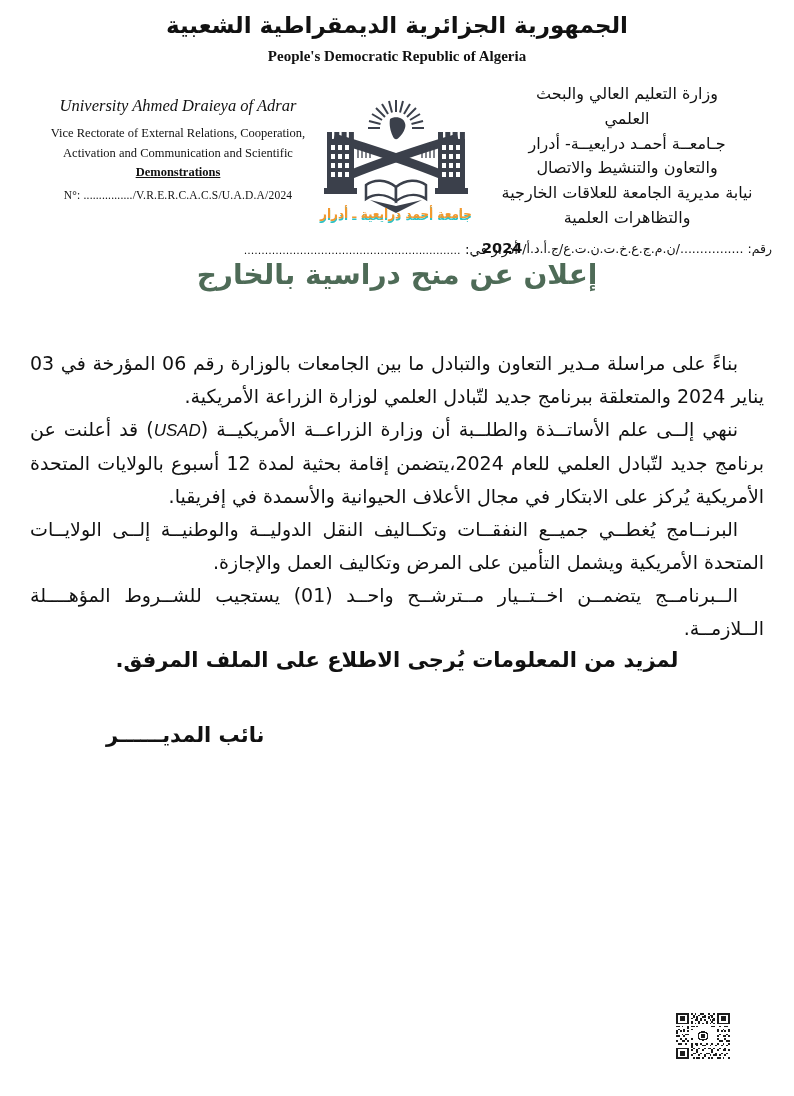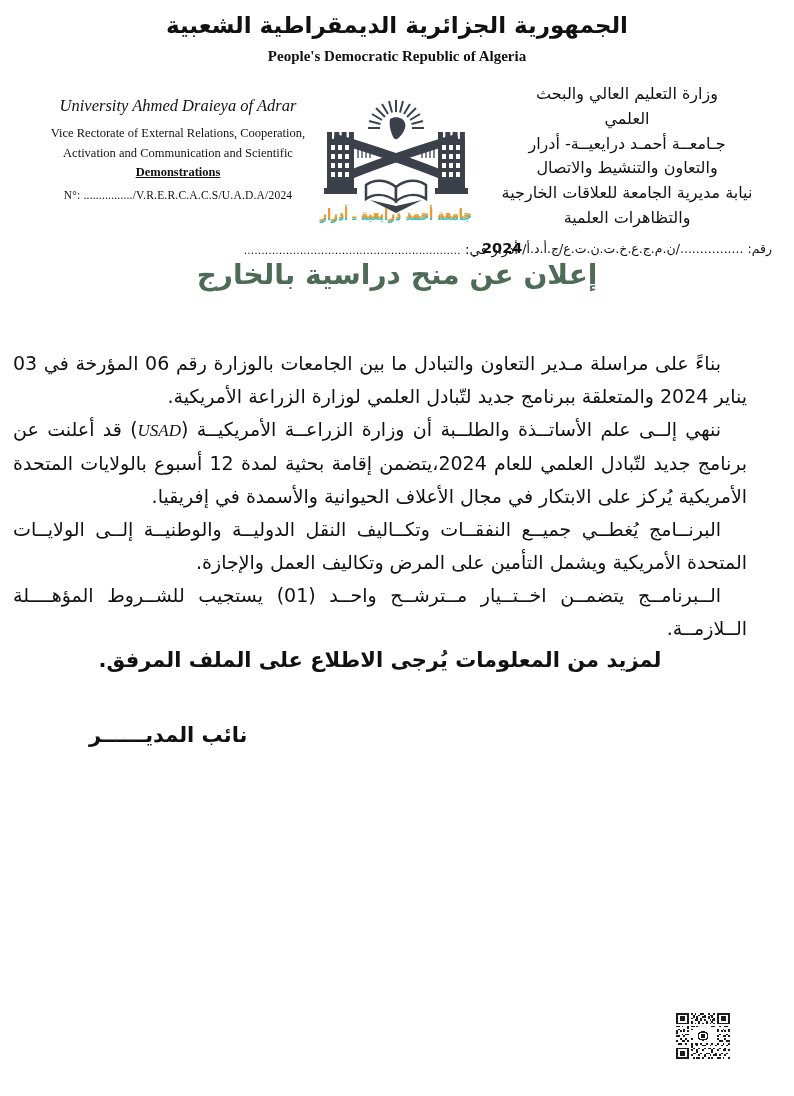--- a/index.html
+++ b/index.html
@@ -50,26 +50,26 @@
   .date-line .dots { font-size:11px; letter-spacing:.5px; }
   
   .main-title {
     position:absolute; top:258px; left:0; width:100%;
     text-align:center; direction:rtl;
     font-size:28px; font-weight:bold; color:#4e6b57;
     letter-spacing:1px;
   }
   
   .body-text {
-    position:absolute; top:347px; left:13px; width:734px;
+    position:absolute; top:347px; left:30px; width:734px;
     direction:rtl; text-align:justify;
     font-size:19px; line-height:33px;
   }
   .body-text p { text-indent:26px; margin:0; }
-  .usad { font-style:italic; font-family:Liberation Serif, serif; font-size:17px; }
+  .usad { font-style:italic; font-family:Liberation Sans, sans-serif; font-size:17px; }
   .more-info {
     margin-top:5px; text-align:center; text-indent:0 !important;
     font-size:21px; font-weight:bold; line-height:30px;
   }
   .signature {
     margin-top:44px; text-align:left; padding-left:76px;
     font-size:21px; font-weight:bold;
   }
   
   .qr { position:absolute; top:1013px; left:676px; width:54px; height:46px; }

